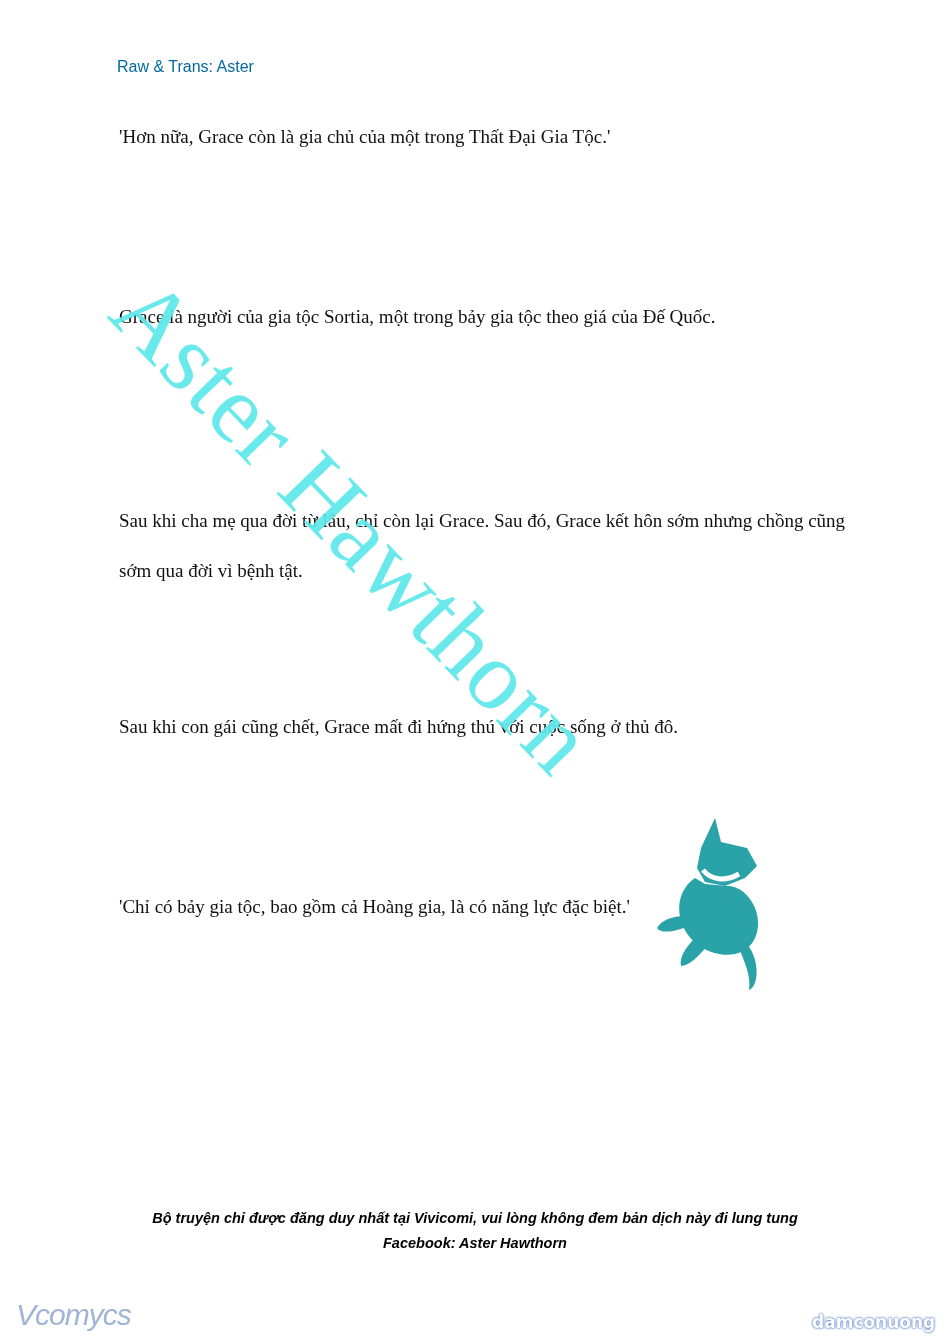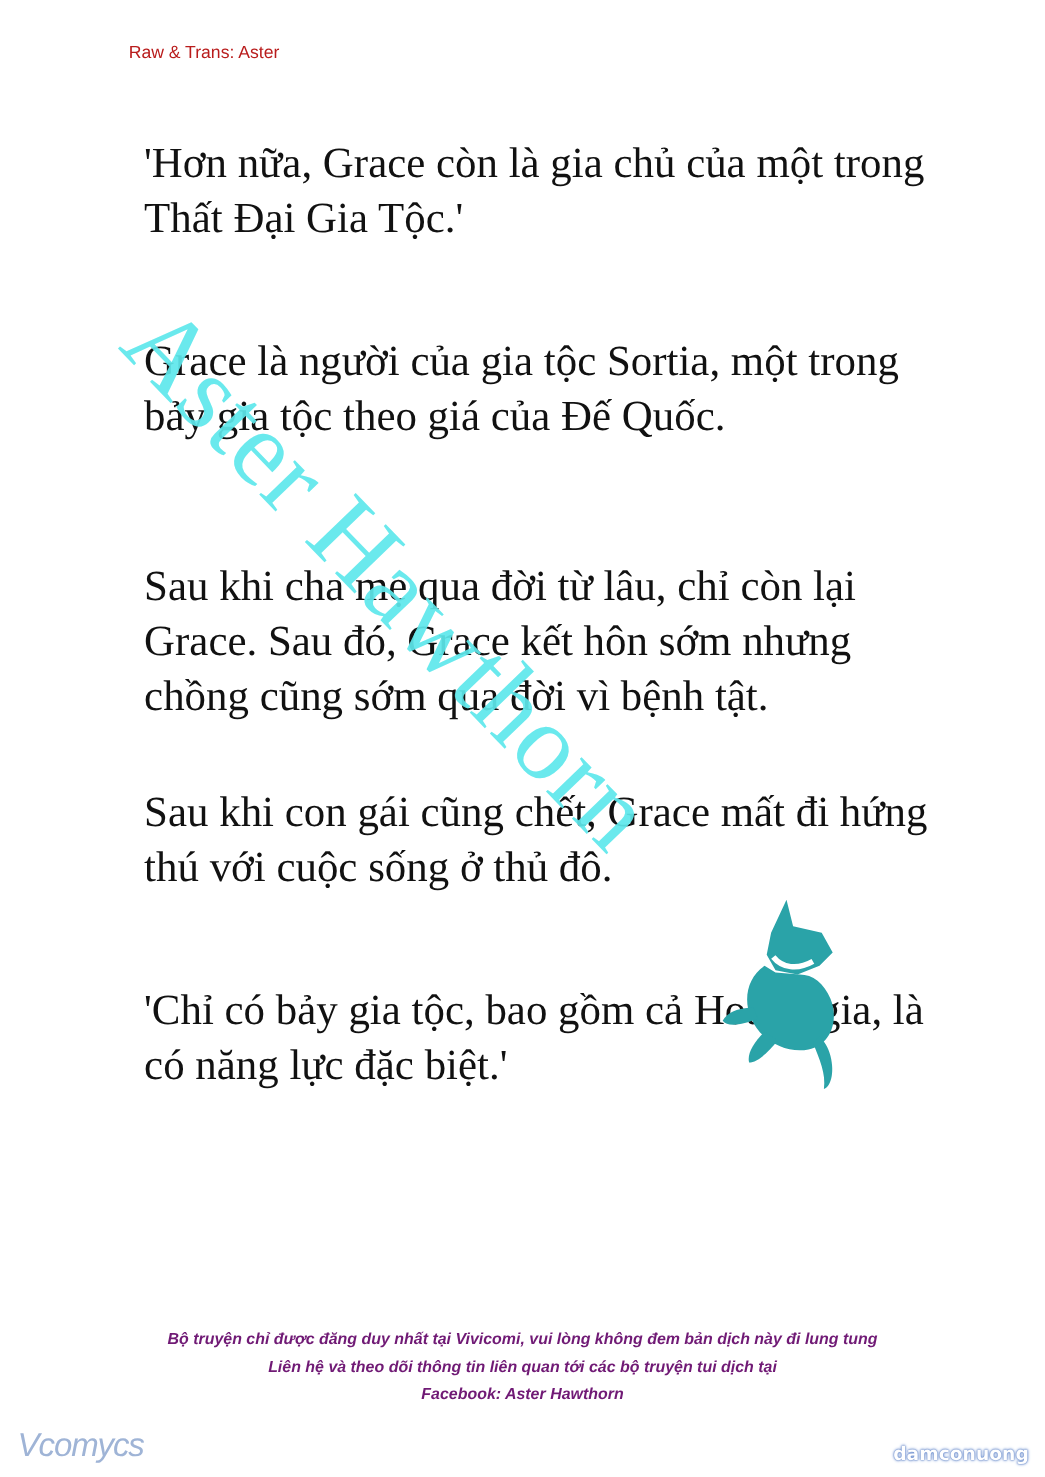--- a/index.html
+++ b/index.html
@@ -2,44 +2,44 @@
 <html><head>
   <meta charset="utf-8">
   <style>
     html, body { margin: 0; padding: 0; }
     body {
       width: 950px; height: 1343px; background: #ffffff;
       position: relative; overflow: hidden;
       font-family: "Liberation Serif", serif;
     }
     .header {
-      position: absolute; left: 117px; top: 40px;
+      position: absolute; left: 117px; top: 58px;
       font-family: "Liberation Sans", sans-serif;
-      font-size: 16px; color: #b91c1c;
+      font-size: 16px; color: #0369a1;
     }
     .para {
       position: absolute; left: 115px; width: 740px;
-      font-size: 39px; line-height: 50px; color: #111;
-      margin: 16px;
+      font-size: 19px; line-height: 50px; color: #111;
+      margin: 4px;
     }
     .watermark {
       position: absolute; left: 95px; top: 570px;
       font-family: "Liberation Serif", serif;
       font-size: 98px; color: #5ee8ec; white-space: nowrap;
       transform: rotate(46deg); transform-origin: 0 0;
       opacity: 0.92; pointer-events: none;
       letter-spacing: 1px;
     }
     .cat {
       position: absolute; left: 655px; top: 808px; width: 125px; height: 185px;
     }
     .footer {
       position: absolute; left: 0; width: 950px; text-align: center;
       font-family: "Liberation Sans", sans-serif; font-style: italic; font-weight: bold;
-      font-size: 14.5px; color: #701a75; line-height: 25px;
+      font-size: 14.5px; color: #000000; line-height: 25px;
     }
     .logo-vcomycs {
       position: absolute; left: 16px; top: 1298px;
       font-family: "Liberation Sans", sans-serif; font-style: italic; font-weight: normal;
       font-size: 30px; color: #9fb4d6; letter-spacing: -1px;
     }
     .logo-damconuong {
       position: absolute; left: 812px; top: 1312px;
       font-family: "DejaVu Sans", sans-serif; font-size: 17px; font-weight: bold;
       color: #ffffff;
@@ -71,18 +71,17 @@
     <path d="M40 130 C30 140 24 150 26 158 C34 158 44 148 52 138 Z"></path>
 
     <path d="M84 140 C90 155 96 168 94 182 C100 180 104 168 100 152 C98 144 94 138 90 134 Z"></path>
   </g>
 
   <path d="M48 62 C56 72 70 74 84 66" stroke="#ffffff" stroke-width="5" fill="none"></path>
 </svg>
 
 <div class="footer" style="top:1206px;">
   <div>Bộ truyện chỉ được đăng duy nhất tại Vivicomi, vui lòng không đem bản dịch này đi lung tung</div>
-  <div>Liên hệ và theo dõi thông tin liên quan tới các bộ truyện tui dịch tại</div>
   <div>Facebook: Aster Hawthorn</div>
 </div>
 
 <div class="logo-vcomycs">Vcomycs</div>
 <div class="logo-damconuong">damconuong</div>
 
 </body></html>

